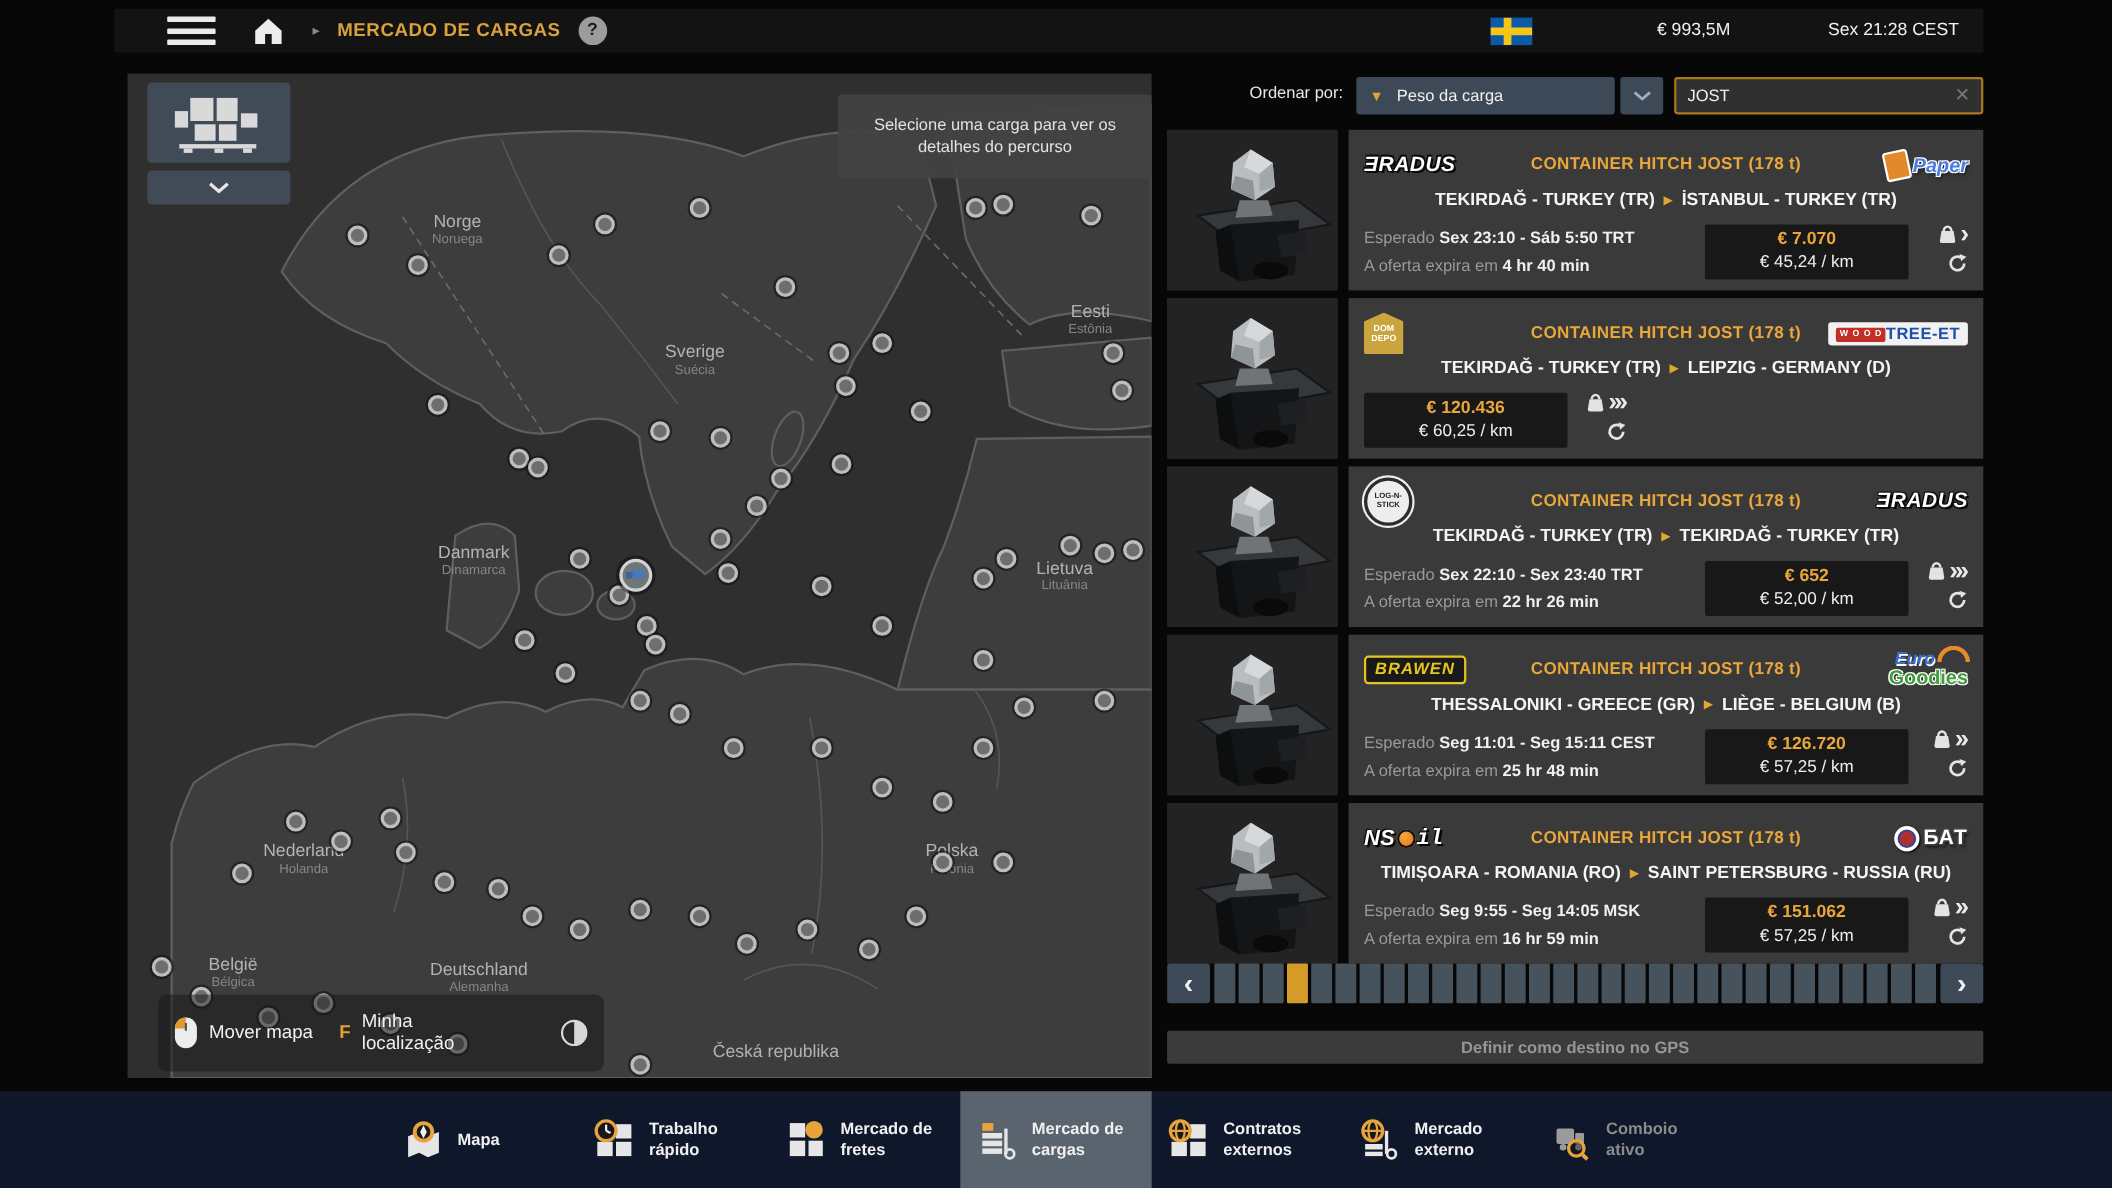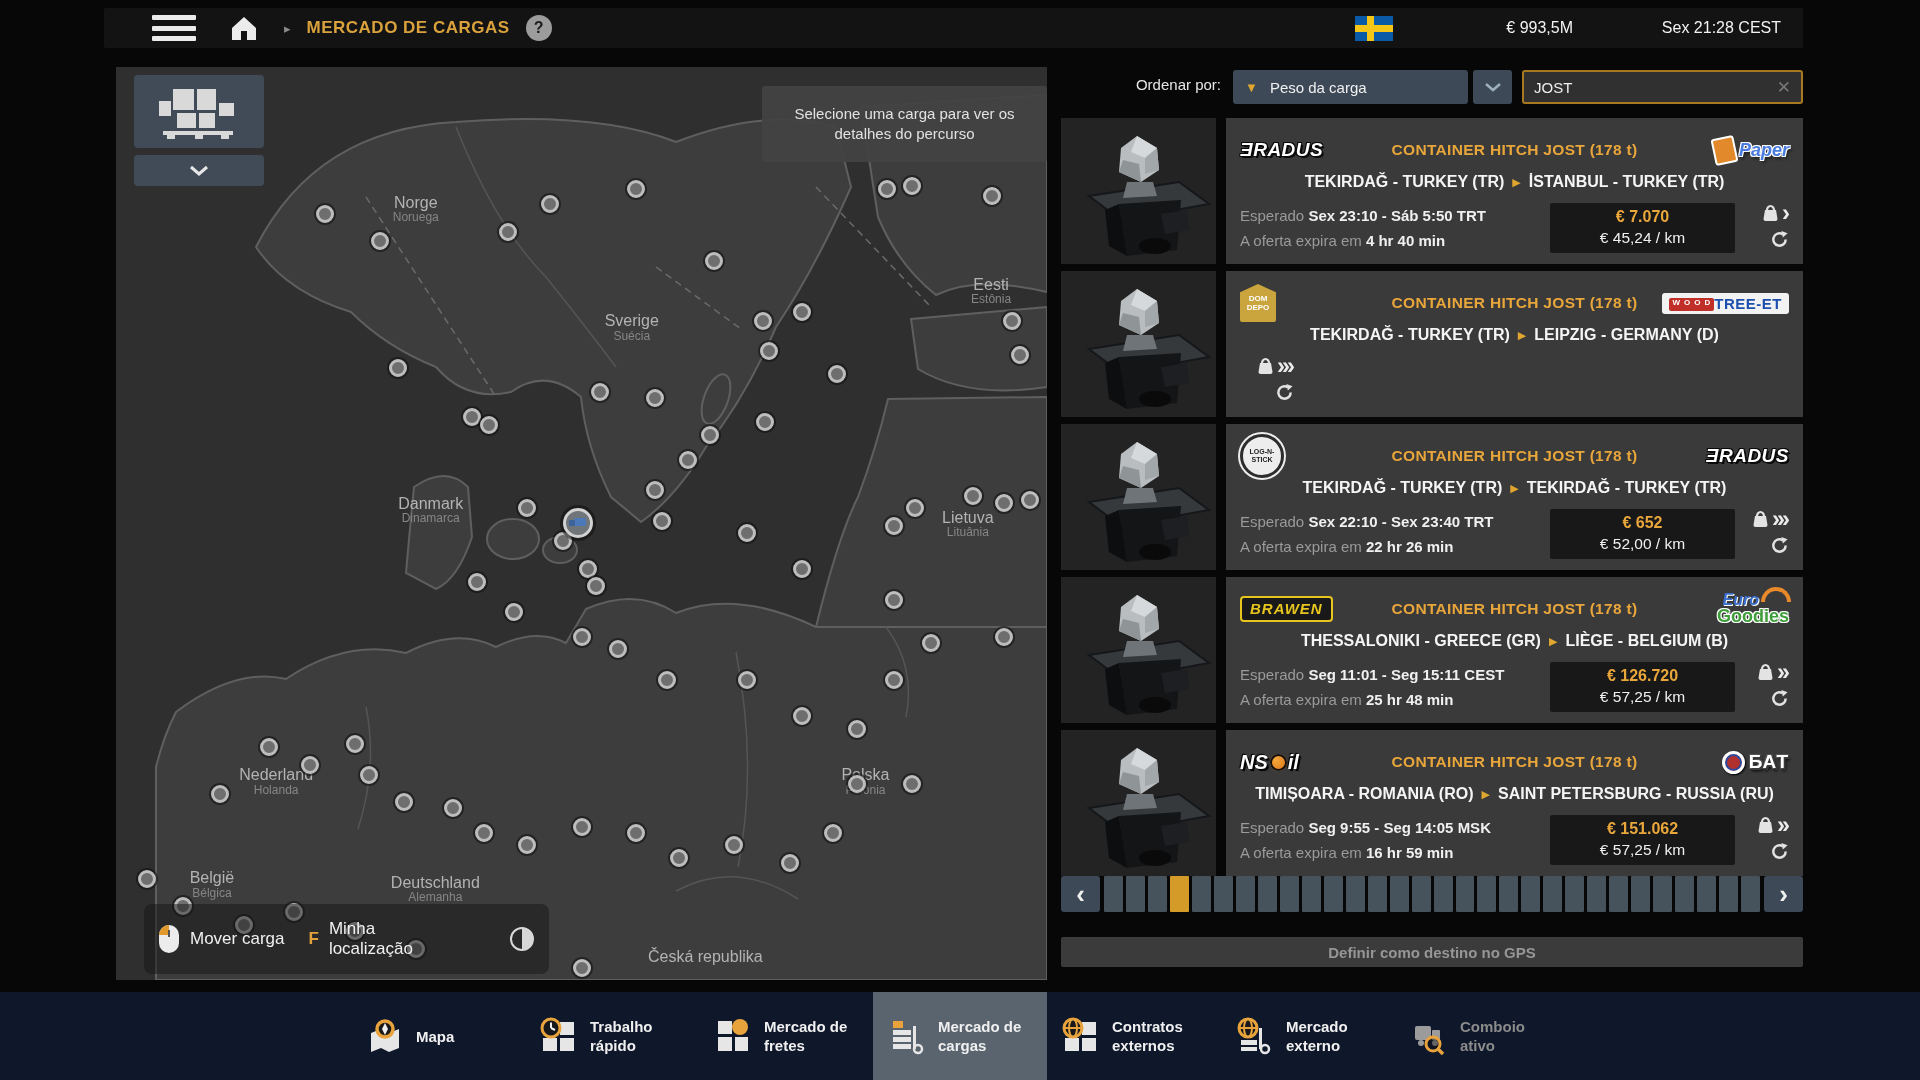--- a/index.html
+++ b/index.html
@@ -101,21 +101,21 @@
        padding:2px 8px 3px;font-size:15px;font-style:italic;letter-spacing:1px;}
   .logo-eurogoodies{flex-direction:column;align-items:flex-end;}
   .logo-eurogoodies .logo-sub{color:#3a6fd0;font-size:16px;font-style:italic;margin-bottom:-3px;margin-right:30px;
        text-shadow:1px 1px 0 #fff;}
   .logo-eurogoodies .logo-main{color:#3f9e3a;font-size:18px;
        text-shadow:1px 1px 0 #fff,-1px -1px 0 #fff,1px -1px 0 #fff,-1px 1px 0 #fff;}
   .logo-eurogoodies::after{content:"";position:absolute;right:-2px;top:-4px;width:22px;height:11px;
        border:4px solid #e8892b;border-bottom:none;border-radius:22px 22px 0 0;}
   .logo-nsoil .logo-main,.logo-nsoil .logo-sub{color:#fff;font-size:20px;font-style:italic;
        text-shadow:2px 2px 1px #000,-1px -1px 1px #000;}
-  .logo-nsoil .logo-sub{display:inline-flex;align-items:center;}
+  .logo-nsoil .logo-sub{display:inline-flex;align-items:center;font-family:Liberation Mono, monospace;}
   .logo-nsoil .logo-sub::before{content:"";width:17px;height:17px;border-radius:50%;margin:0 1px 0 2px;
        background:radial-gradient(circle at 35% 35%,#f6a83a,#d96c15);box-shadow:inset 0 0 0 2px #111;}
   .logo-bat::before{content:"";width:17px;height:17px;border-radius:50%;border:3px solid #fff;background:#b03030;
        box-shadow:inset 0 0 0 2px #2a4aa0,1px 1px 2px #000;margin-right:4px;flex:none;}
   .logo-bat .logo-main{color:#fff;font-size:19px;letter-spacing:1px;
        text-shadow:2px 2px 0 #3a3a3a,-1px -1px 0 #555,1px -1px 0 #555,-1px 1px 0 #555,2px 3px 3px #000;}
   
   .pagination{position:absolute;left:0;top:809px;width:742px;height:36px;display:flex;align-items:stretch;gap:4px;}
   .page-arrow{width:39px;background:#3d4956;border-radius:3px;display:flex;align-items:center;justify-content:center;
               color:#f0f0f0;font-size:26px;font-weight:bold;cursor:pointer;line-height:0;}
@@ -333,21 +333,21 @@
         <polyline points="2,2 10,9 18,2" fill="none" stroke="#e6e6e6" stroke-width="3"></polyline>
       </svg>
     </div>
 
     <div class="map-legend">
       <svg width="22" height="30" viewBox="0 0 22 30">
         <rect x="1" y="1" width="20" height="28" rx="10" fill="#ececec"></rect>
         <path d="M11,1 A10,10 0 0 0 1,11 L11,11 Z" fill="#e2992c"></path>
         <line x1="11" y1="6" x2="11" y2="13" stroke="#555" stroke-width="2"></line>
       </svg>
-      <span class="ltext">Mover carga</span>
+      <span class="ltext">Mover mapa</span>
       <span class="key-hint">F</span>
       <span class="ltext" style="width:120px;">Minha localização</span>
       <svg width="26" height="26" viewBox="0 0 26 26" style="margin-left:auto;">
         <circle cx="13" cy="13" r="11" fill="none" stroke="#d8d8d8" stroke-width="2"></circle>
         <path d="M13,2 a11,11 0 0 1 0,22 z" fill="#d8d8d8"></path>
       </svg>
     </div>
   </div>
 
   <div class="right-panel">
@@ -456,20 +456,24 @@
                 <span class="logo client-logo logo-treeet">
                   <span class="logo-sub">WOOD</span>
                   <span class="logo-main">TREE-ET</span>
                 </span>
               </span>
       </div>
       <div class="row-route">
         <span>TEKIRDAĞ - TURKEY (TR)</span><span class="route-arrow">▶</span><span>LEIPZIG - GERMANY (D)</span>
       </div>
       <div class="row-bottom">
+        <div class="price-box">
+          <div class="price">€ 120.436</div>
+          <div class="per-km">€ 60,25 / km</div>
+        </div>
         <div class="row-icons">
           <div class="icons-top">
             <svg width="17" height="19" viewBox="0 0 17 19">
               <path d="M5,7 a3.5,4 0 0 1 7,0" fill="none" stroke="#e3e3e3" stroke-width="2.2"></path>
               <path d="M3,7 h11 l1.5,9 a2,2 0 0 1 -2,2 h-10 a2,2 0 0 1 -2,-2 Z" fill="#e3e3e3"></path>
             </svg>
             <span class="chevrons">›››</span>
           </div>
           <div class="icons-bottom">
             <svg width="19" height="19" viewBox="0 0 20 20">

